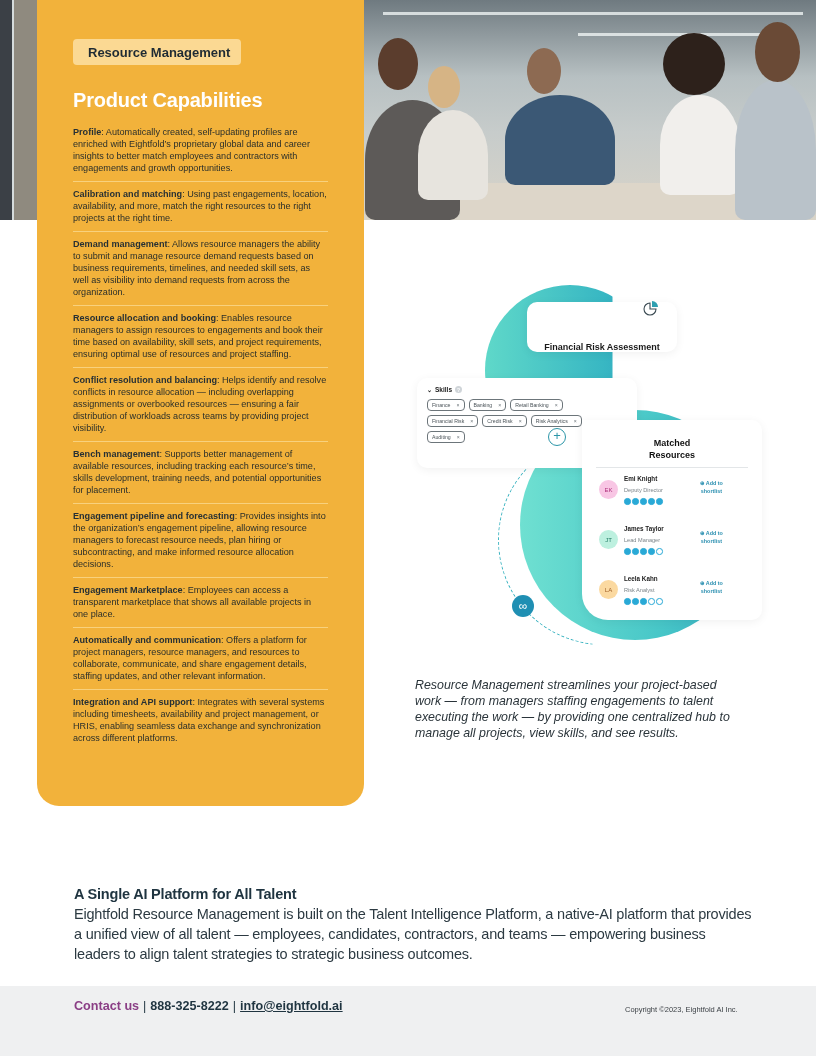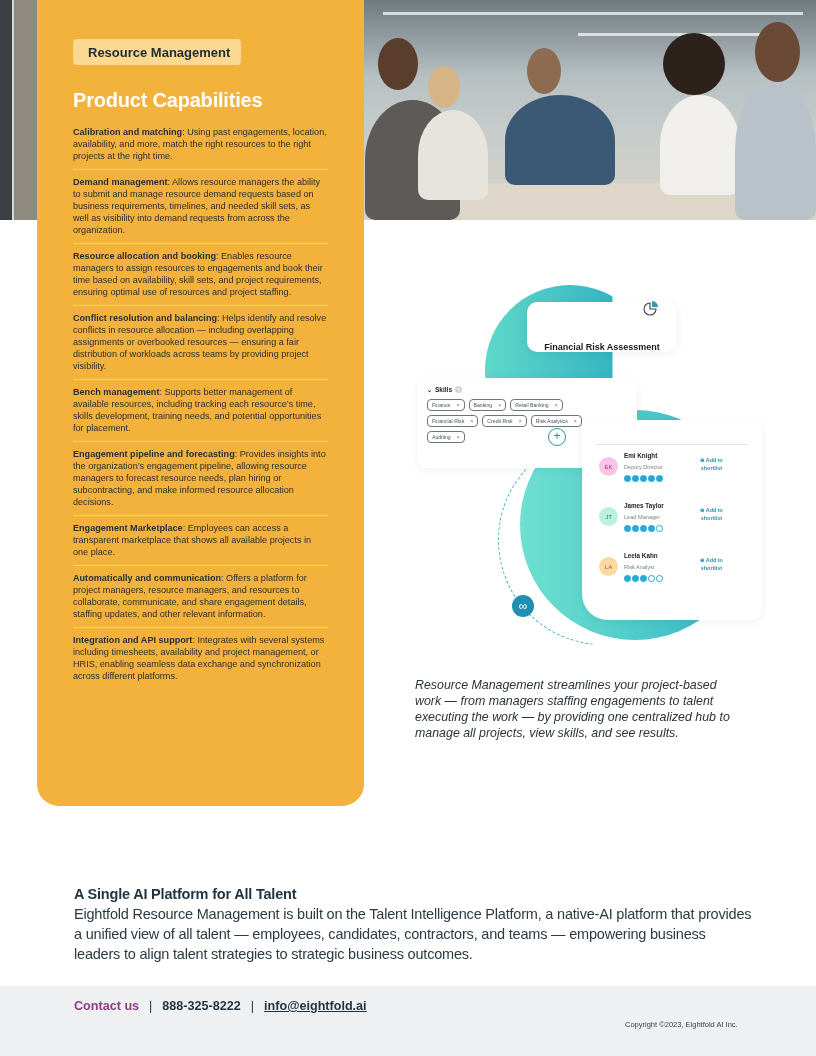--- a/index.html
+++ b/index.html
@@ -70,24 +70,24 @@
   .infinity { position: absolute; left: 97px; top: 315px; width: 22px; height: 22px; border-radius: 50%; background: #1f8fb3; color: #fff;
     font-size: 12px; display: flex; align-items: center; justify-content: center; }
 
   .quote { position: absolute; left: 415px; top: 677px; width: 330px; font-style: italic; font-size: 12.4px; line-height: 16px; color: #2a343a; }
 
   .bottom { position: absolute; left: 74px; top: 886px; width: 680px; }
   .bottom h2 { font-size: 14.5px; font-weight: bold; color: #1f3440; letter-spacing: -0.2px; }
   .bottom p { margin-top: 2px; font-size: 14.5px; line-height: 20px; color: #2c3a42; letter-spacing: -0.2px; }
 
   .footer { position: absolute; left: 0; top: 986px; width: 816px; height: 70px; background: #eff0f1; }
-  .footer .contact { position: absolute; left: 74px; top: 13px; font-size: 12.6px; font-weight: bold; color: #1f3440; display: flex; gap: 10px; }
+  .footer .contact { position: absolute; left: 74px; top: 13px; font-size: 12.6px; font-weight: bold; color: #1f3440; display: flex; gap: 4px; }
   .footer .contact .cu { color: #8a3e85; }
   .footer .contact .mail { text-decoration: underline; }
-  .footer .copy { position: absolute; left: 625px; top: 34px; font-size: 7.5px; color: #3a3f44; }
+  .footer .copy { position: absolute; left: 625px; top: 19px; font-size: 7.5px; color: #3a3f44; }
 </style>
 </head>
 <body>
 
 <div class="photo">
   <div class="wall-left"></div>
   <div class="glass">
     <div class="light" style="left:20px; top:12px; width:420px;"></div>
     <div class="light" style="left:215px; top:33px; width:200px;"></div>
   </div>
@@ -101,20 +101,21 @@
   <div class="person" style="left:660px; top:95px; width:80px; height:100px; background:#f1efec;"></div>
   <div class="head" style="left:663px; top:33px; width:62px; height:62px; background:#2d211b;"></div>
   <div class="person" style="left:735px; top:80px; width:81px; height:140px; background:#b9c2c9;"></div>
   <div class="head" style="left:755px; top:22px; width:45px; height:60px; background:#6a4a36;"></div>
 </div>
 
 <div class="panel">
   <div class="tag">Resource Management</div>
   <h1 class="panel-title">Product Capabilities</h1>
   <div class="caps">
+    <div class="cap"><b>Profile</b><span>: Automatically created, self-updating profiles are enriched with Eightfold’s proprietary global data and career insights to better match employees and contractors with engagements and growth opportunities.</span></div>
     <div class="cap"><b>Calibration and matching</b><span>: Using past engagements, location, availability, and more, match the right resources to the right projects at the right time.</span></div>
     <div class="cap"><b>Demand management</b><span>: Allows resource managers the ability to submit and manage resource demand requests based on business requirements, timelines, and needed skill sets, as well as visibility into demand requests from across the organization.</span></div>
     <div class="cap"><b>Resource allocation and booking</b><span>: Enables resource managers to assign resources to engagements and book their time based on availability, skill sets, and project requirements, ensuring optimal use of resources and project staffing.</span></div>
     <div class="cap"><b>Conflict resolution and balancing</b><span>: Helps identify and resolve conflicts in resource allocation — including overlapping assignments or overbooked resources — ensuring a fair distribution of workloads across teams by providing project visibility.</span></div>
     <div class="cap"><b>Bench management</b><span>: Supports better management of available resources, including tracking each resource’s time, skills development, training needs, and potential opportunities for placement.</span></div>
     <div class="cap"><b>Engagement pipeline and forecasting</b><span>: Provides insights into the organization’s engagement pipeline, allowing resource managers to forecast resource needs, plan hiring or subcontracting, and make informed resource allocation decisions.</span></div>
     <div class="cap"><b>Engagement Marketplace</b><span>: Employees can access a transparent marketplace that shows all available projects in one place.</span></div>
     <div class="cap"><b>Automatically and communication</b><span>: Offers a platform for project managers, resource managers, and resources to collaborate, communicate, and share engagement details, staffing updates, and other relevant information.</span></div>
     <div class="cap"><b>Integration and API support</b><span>: Integrates with several systems including timesheets, availability and project management, or HRIS, enabling seamless data exchange and synchronization across different platforms.</span></div>
   </div>
@@ -166,20 +167,24 @@
         </span>
       <span class="chip">
           <span>Auditing</span>
           <span class="x">×</span>
         </span>
     </div>
   </div>
   <div class="plus-btn">+</div>
 
   <div class="card card-matched">
+    <div class="matched-title">
+      <div>Matched</div>
+      <div>Resources</div>
+    </div>
     <div class="matched-rule"></div>
 
     <div class="res">
       <div class="avatar" style="background:#f8c6e4; color:#b0347f;">EK</div>
       <div class="nm">Emi Knight</div>
       <div class="role">Deputy Director</div>
       <div class="dots">
         <span class="dot on"></span>
           <span class="dot on"></span>
           <span class="dot on"></span>

